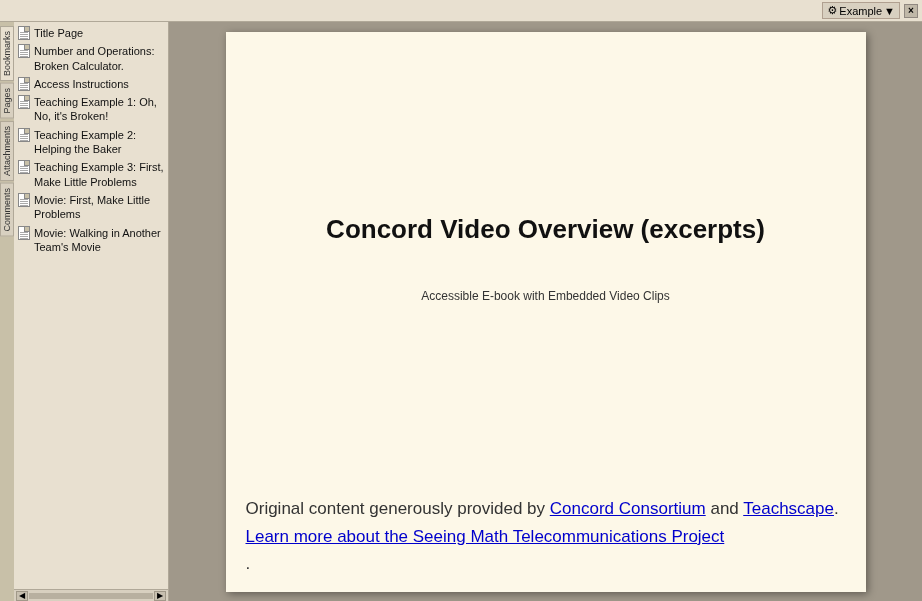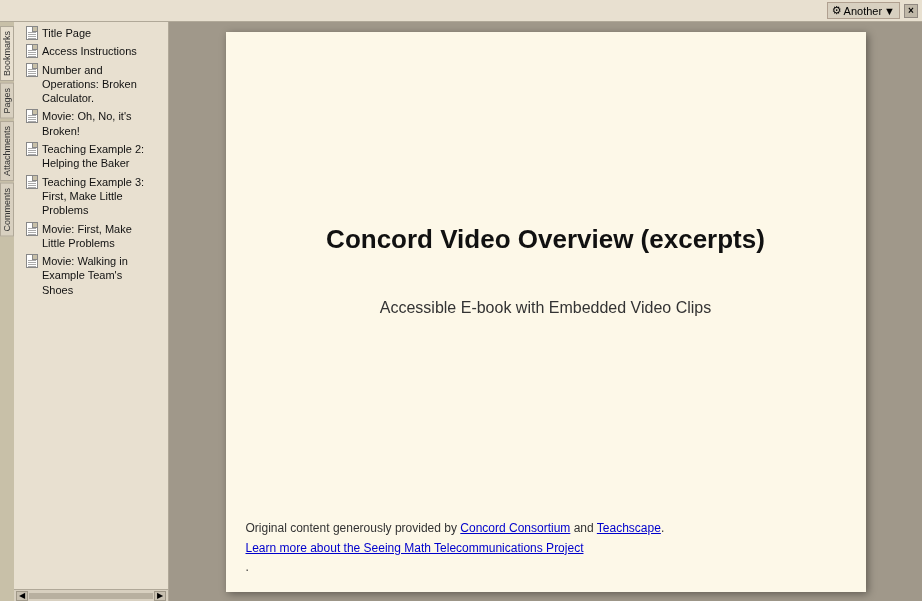--- a/index.html
+++ b/index.html
@@ -74,21 +74,21 @@
       background: #e8e0d0;
       display: flex;
       flex-direction: column;
       border-right: 1px solid #b0a898;
       flex-shrink: 0;
       overflow: hidden;
     }
     .sidebar-content {
       flex: 1;
       overflow-y: auto;
-      padding: 2px 8px;
+      padding: 2px 0;
     }
     .sidebar-item {
       display: flex;
       align-items: flex-start;
       padding: 2px 4px;
       cursor: pointer;
       font-size: 11px;
       color: #111;
       line-height: 1.3;
       gap: 4px;
@@ -168,45 +168,45 @@
       gap: 24px;
     }
     .pdf-title {
       font-size: 26px;
       font-weight: bold;
       color: #111;
       text-align: center;
       margin-bottom: 20px;
     }
     .pdf-subtitle {
-      font-size: 16px;
+      font-size: 12px;
       color: #333;
     }
     .pdf-footer {
       padding: 10px 20px 15px;
-      font-size: 12px;
+      font-size: 17px;
       color: #333;
       line-height: 1.6;
     }
     .pdf-footer a {
       color: #0000cc;
       text-decoration: underline;
     }
     .pdf-footer .footer-link {
       display: block;
       color: #0000cc;
     }
   </style>
 </head>
 <body>
 
 <div class="top-bar">
   <div class="top-bar-options">
     <span>⚙</span>
-    <span>Another</span>
+    <span>Example</span>
     <span>▼</span>
   </div>
   <div class="top-bar-close">×</div>
 </div>
 
 <div class="main-area">
 
   <div class="side-tabs">
     <div class="side-tab active">Bookmarks</div>
     <div class="side-tab">Pages</div>
@@ -231,43 +231,43 @@
           </div>
           <div class="sidebar-item">
             <div class="page-icon">
               <div class="page-icon-lines">
                 <div class="page-icon-line"></div>
                 <div class="page-icon-line"></div>
                 <div class="page-icon-line"></div>
                 <div class="page-icon-line"></div>
               </div>
             </div>
+            <span>Number and Operations: Broken Calculator.</span>
+          </div>
+          <div class="sidebar-item">
+            <div class="page-icon">
+              <div class="page-icon-lines">
+                <div class="page-icon-line"></div>
+                <div class="page-icon-line"></div>
+                <div class="page-icon-line"></div>
+                <div class="page-icon-line"></div>
+              </div>
+            </div>
             <span>Access Instructions</span>
           </div>
           <div class="sidebar-item">
             <div class="page-icon">
               <div class="page-icon-lines">
                 <div class="page-icon-line"></div>
                 <div class="page-icon-line"></div>
                 <div class="page-icon-line"></div>
                 <div class="page-icon-line"></div>
               </div>
             </div>
-            <span>Number and Operations: Broken Calculator.</span>
-          </div>
-          <div class="sidebar-item">
-            <div class="page-icon">
-              <div class="page-icon-lines">
-                <div class="page-icon-line"></div>
-                <div class="page-icon-line"></div>
-                <div class="page-icon-line"></div>
-                <div class="page-icon-line"></div>
-              </div>
-            </div>
-            <span>Movie: Oh, No, it's Broken!</span>
+            <span>Teaching Example 1: Oh, No, it's Broken!</span>
           </div>
           <div class="sidebar-item">
             <div class="page-icon">
               <div class="page-icon-lines">
                 <div class="page-icon-line"></div>
                 <div class="page-icon-line"></div>
                 <div class="page-icon-line"></div>
                 <div class="page-icon-line"></div>
               </div>
             </div>
@@ -297,21 +297,21 @@
           </div>
           <div class="sidebar-item">
             <div class="page-icon">
               <div class="page-icon-lines">
                 <div class="page-icon-line"></div>
                 <div class="page-icon-line"></div>
                 <div class="page-icon-line"></div>
                 <div class="page-icon-line"></div>
               </div>
             </div>
-            <span>Movie: Walking in Example Team's Shoes</span>
+            <span>Movie: Walking in Another Team's Movie</span>
           </div>
         </div>
 
     </div>
     <div class="sidebar-scrollbar">
       <div class="sidebar-hscroll">
         <div class="scroll-btn">◀</div>
         <div class="scroll-track"></div>
         <div class="scroll-btn">▶</div>
       </div>

